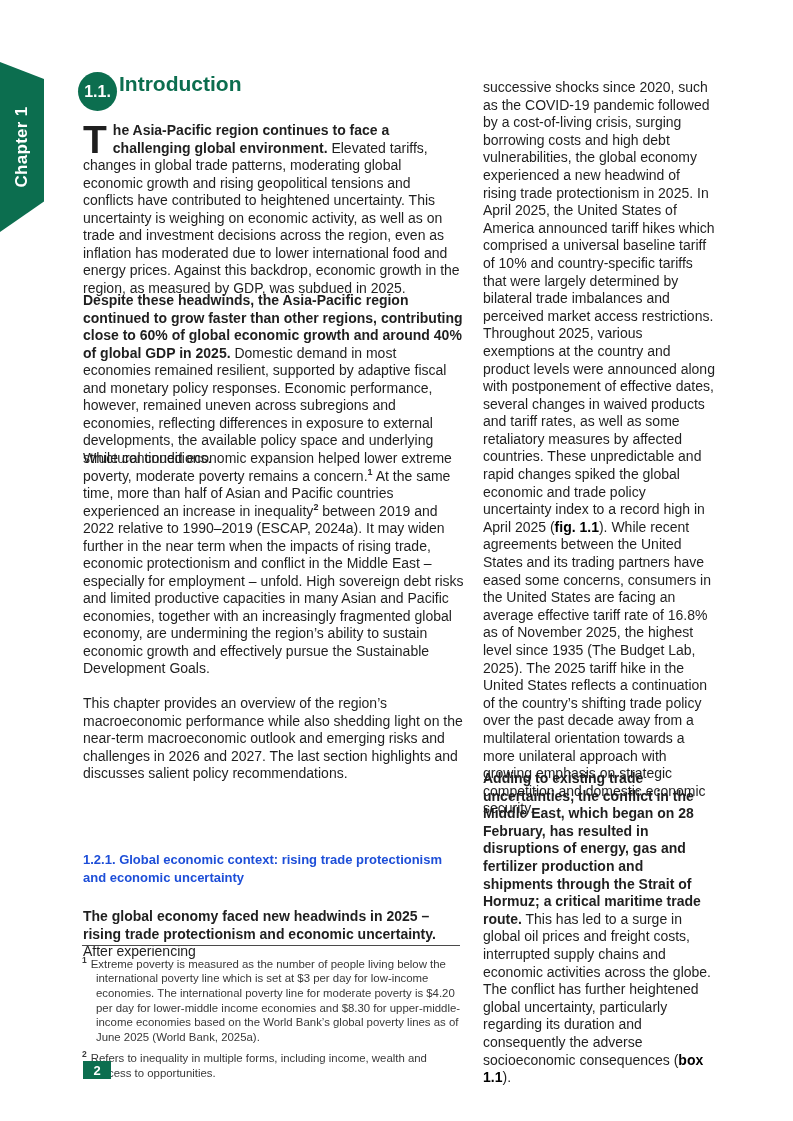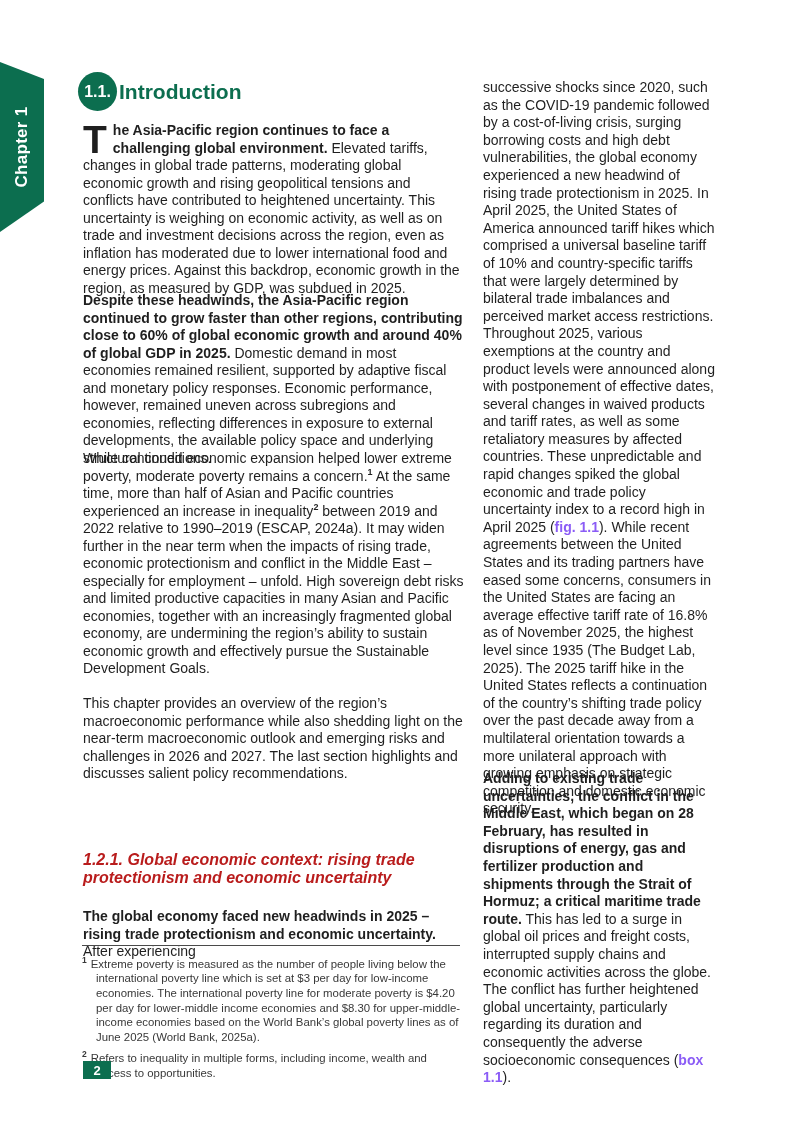--- a/index.html
+++ b/index.html
@@ -14,38 +14,38 @@
     position:absolute; left:0; top:62px; width:44px; height:170px;
     background:#0c6e4f;
     clip-path:polygon(0% 0%, 100% 10%, 100% 82%, 0% 100%);
     display:flex; align-items:center; justify-content:center;
   }
   .chapter-tab span {
     transform:rotate(-90deg); white-space:nowrap; color:#ffffff;
     font-weight:bold; font-size:17px; letter-spacing:0.3px;
   }
   
-  .section-head { position:absolute; left:78px; width:390px; display:flex; align-items:center; }
+  .section-head { position:absolute; left:78px; width:390px; display:flex; }
   .section-badge {
     width:39px; height:39px; border-radius:50%; background:#0c6e4f;
     color:#ffffff; font-weight:bold; font-size:16px;
     display:flex; align-items:center; justify-content:center; flex:0 0 39px;
   }
   .section-title { margin-left:2px; color:#0c6e4f; font-weight:bold; font-size:21px; }
   
   .blk { position:absolute; left:83px; width:382px; font-size:14px; line-height:17.5px; text-align:left; }
   .rblk { position:absolute; left:483px; width:232px; font-size:14px; line-height:17.6px; }
   .b { font-weight:bold; }
   .dropcap {
     float:left; font-weight:bold; font-size:39px; line-height:30px;
     margin:3px 6px 0 0; color:#1f1f1f;
   }
   sup.fnref { font-size:9px; font-weight:bold; vertical-align:super; line-height:0; cursor:pointer; }
-  .greenlink { color:#8b5cf6; font-weight:bold; cursor:pointer; }
-  .subhead { color:#b91c1c; font-weight:bold; font-size:16px; line-height:18px;font-style:italic; }
+  .greenlink { color:#000000; font-weight:bold; cursor:pointer; }
+  .subhead { color:#1d4ed8; font-weight:bold; font-size:13px; line-height:18px; }
   
   .footnotes { position:absolute; left:82px; top:945px; width:380px; }
   .fnrule { border-top:1.2px solid #4a4a4a; width:378px; margin-bottom:7px; }
   .fn {
     font-size:11.4px; line-height:14.6px; color:#383838;
     padding-left:14px; text-indent:-14px; margin-bottom:3px;
   }
   .fn .marker { font-size:8.5px; font-weight:bold; vertical-align:super; margin-right:4px; }
   
   .footer { position:absolute; left:83px; top:1061px; display:flex; align-items:center; }

